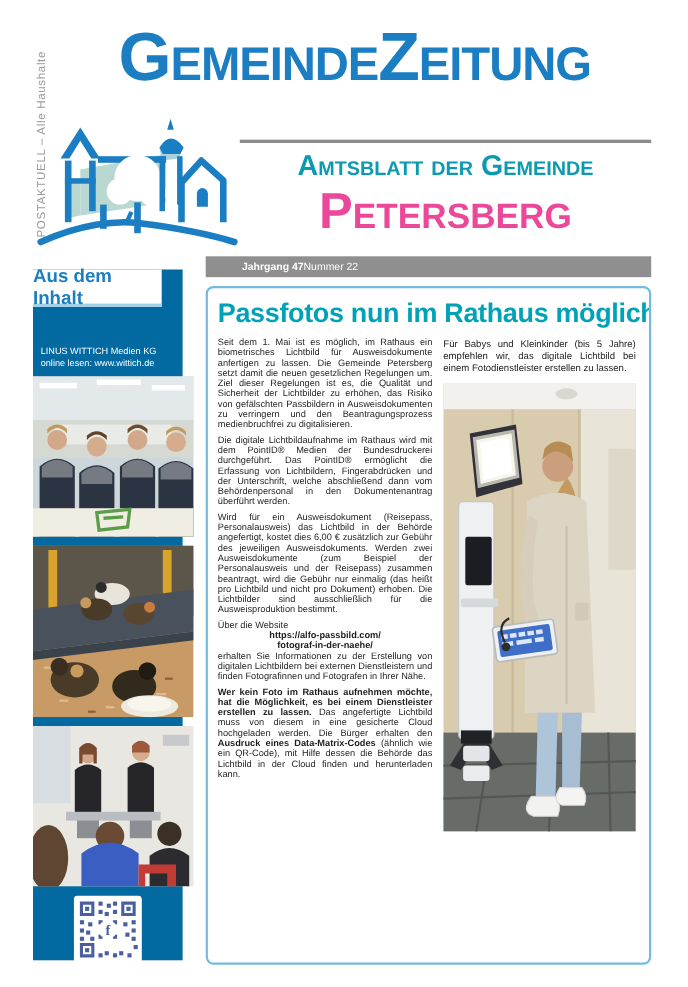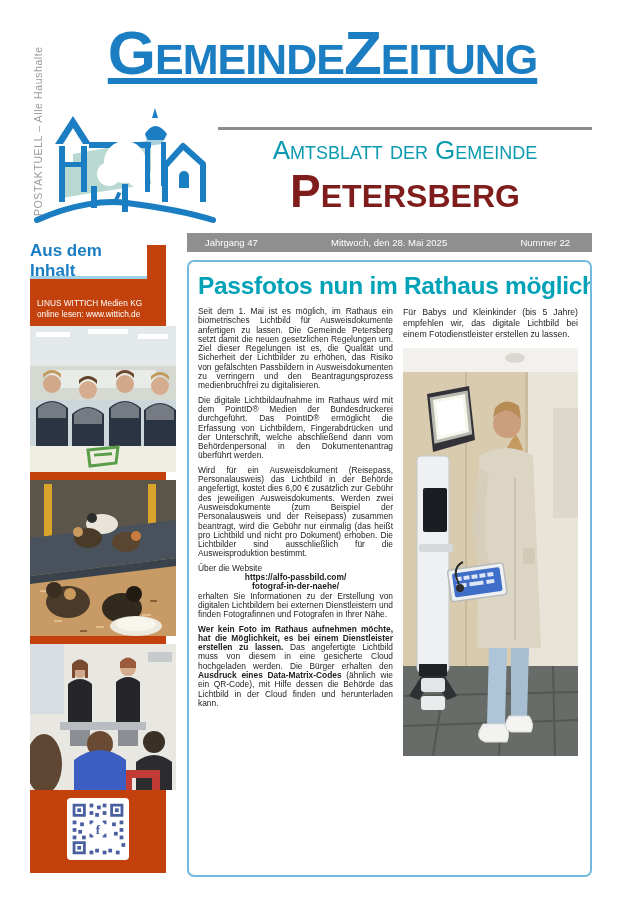--- a/index.html
+++ b/index.html
@@ -6,42 +6,42 @@
   .page{position:relative;width:625px;height:897px;background:#fff;overflow:hidden;
         font-family:"Liberation Sans",sans-serif;}
 
   
   .edge-label{position:absolute;left:32px;top:216px;transform-origin:0 0;
     transform:rotate(-90deg);font-size:10.5px;color:#9a9a9a;letter-spacing:.6px;white-space:nowrap;}
 
   
   .np-title{position:absolute;left:50px;top:16px;width:545px;text-align:center;
     font-variant:small-caps;font-weight:bold;font-size:62px;line-height:74px;
-    letter-spacing:-1px;color:#1b7ec2;white-space:nowrap;text-decoration:underline;}
+    letter-spacing:-1px;color:#1b7ec2;white-space:nowrap;}
   .logo-wrap{position:absolute;left:33px;top:104px;width:184px;height:126px;}
   .subtitle-block{position:absolute;left:218px;top:127px;width:374px;}
   .mast-rule{height:3px;background:#8c8c8c;margin-bottom:5px;}
-  .sub1{font-variant:small-caps;font-weight:normal;font-size:26px;line-height:30px;
+  .sub1{font-variant:small-caps;font-weight:bold;font-size:26px;line-height:30px;
         color:#0b9ab0;text-align:center;}
   .sub2{font-variant:small-caps;font-weight:bold;font-size:46px;line-height:50px;
-        color:#7f1d1d;text-align:center;margin-top:1px;}
+        color:#ec4899;text-align:center;margin-top:1px;}
 
   
   .issue-bar{position:absolute;left:187px;top:233px;width:405px;height:19px;
     background:#8f8f8f;color:#fff;font-size:9.5px;display:flex;align-items:center;}
-  .issue-bar .vol{margin-left:18px;}
+  .issue-bar .vol{margin-left:33px;font-weight:bold;}
   .issue-bar .date{flex:1;text-align:center;}
   .issue-bar .num{margin-right:22px;}
 
   
-  .sidebar{position:absolute;left:30px;top:245px;width:136px;height:628px;background:#c2410c;}
+  .sidebar{position:absolute;left:30px;top:245px;width:136px;height:628px;background:#0369a1;}
   .sidebar-header{width:117px;height:31px;background:#fff;color:#1b7ec2;font-weight:bold;
     font-size:17px;display:flex;align-items:center;justify-content:center;
     border-bottom:3px solid #9fd0e8;}
-  .publisher{color:#fff;font-size:8.3px;line-height:1.32;padding:19px 7px 4px;}
+  .publisher{color:#fff;font-size:8.3px;line-height:1.32;padding:19px 7px 4px;margin-top:16px;}
   .sphoto{display:block;width:146px;margin:2px auto 8px;}
   .qr-wrap{text-align:center;margin-top:4px;}
   .qr-label{color:#fff;font-weight:bold;font-size:11px;text-align:center;margin-top:14px;}
 
   
   .article{position:absolute;left:187px;top:260px;width:405px;height:617px;
     box-sizing:border-box;border:2px solid #74badd;border-radius:7px;
     padding:11px 12px 8px 9px;overflow:hidden;background:#fff;}
   .headline{margin:0 0 8px;font-size:24.5px;line-height:26px;font-weight:bold;
     color:#00a2b8;letter-spacing:-.3px;white-space:nowrap;}
@@ -99,21 +99,20 @@
   </div>
 
   <div class="subtitle-block">
     <div class="mast-rule"></div>
     <div class="sub1">Amtsblatt der Gemeinde</div>
     <div class="sub2">Petersberg</div>
   </div>
 
   <div class="issue-bar">
     <span class="vol">Jahrgang 47</span>
-    <span class="date">Mittwoch, den 28. Mai 2025</span>
     <span class="num">Nummer 22</span>
   </div>
 
   <aside class="sidebar">
     <div class="sidebar-header">Aus dem Inhalt</div>
     <div class="publisher">
       <div>LINUS WITTICH Medien KG</div>
       <div>online lesen: www.wittich.de</div>
     </div>
 

